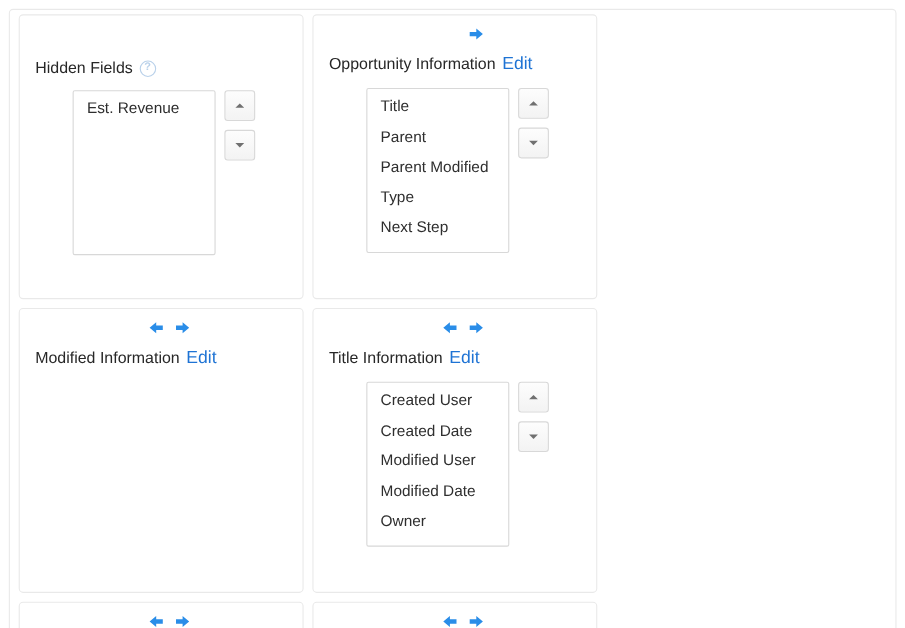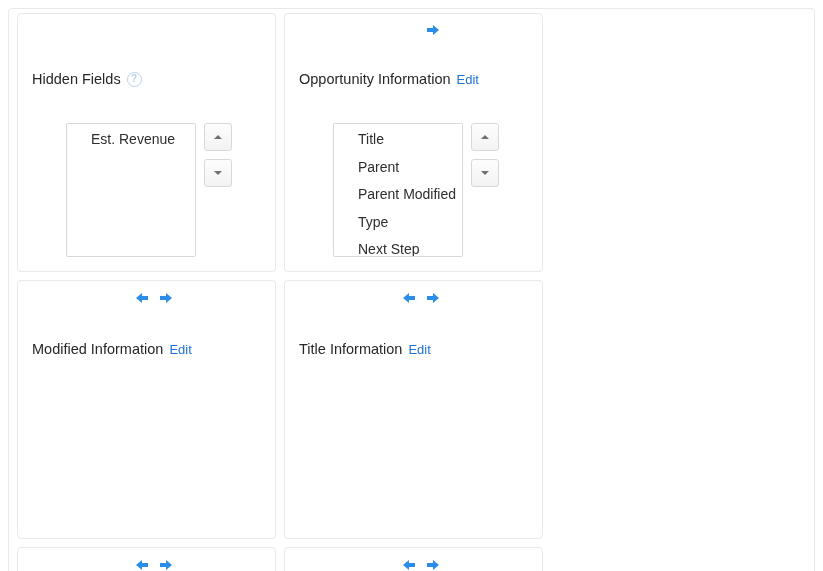--- a/index.html
+++ b/index.html
@@ -24,21 +24,20 @@
   }
   .card {
     border: 1px solid #e9e9e9;
     border-radius: 4px;
     width: 259px;
     height: 259px;
     padding: 8px 14px 14px 14px;
     position: relative;
     display: flex;
     flex-direction: column;
-    gap: 24px;
   }
   .arrows {
     height: 18px;
     display: flex;
     justify-content: center;
     align-items: center;
     gap: 24px;
     margin-bottom: 6px;
   }
   .arrows .spacer { width:14px; height:14px; }
@@ -47,21 +46,21 @@
     align-items: center;
     gap: 6px;
     margin-bottom: 12px;
     margin-top: 4px;
     font-size: 14.5px;
     color: #272727;
   }
   .edit-link {
     color: #1e73d4;
     cursor: pointer;
-    font-size: 13px;
+    font-size: 16px;
     text-align: center;
   }
   .help-icon {
     width: 15px;
     height: 15px;
     border-radius: 50%;
     border: 1.5px solid #b9d1ea;
     color: #b9d1ea;
     font-size: 10px;
     line-height: 12px;
@@ -69,27 +68,27 @@
     font-weight: bold;
     display: inline-block;
   }
   .body {
     display: flex;
     gap: 8px;
     padding: 0 0 0 34px;
   }
   .listbox {
     width: 130px;
-    height: 134px;
+    height: 150px;
     border: 1px solid #d8d8d8;
     border-radius: 2px;
     background: #fff;
     overflow-y: scroll;
     overflow-x: hidden;
-    padding: 2px 16px;
+    padding: 2px 4px;
   }
   .listbox.noscroll { overflow: hidden; }
   .listbox .item {
     font-size: 14px;
     color: #2e2e2e;
     padding: 5px 6px 5px 8px;
     white-space: nowrap;
     cursor: default;
     line-height: 1.25;
   }
@@ -213,20 +212,41 @@
           <span class="arrow-btn">
             <svg width="14" height="14" viewBox="0 0 14 14">
               <path d="M1 5 H7 V2 L13 7 L7 12 V9 H1 Z" fill="#2a8de8"></path>
             </svg>
           </span>
         </div>
         <div class="title-row">
           <span>Title Information</span>
           <span class="edit-link">Edit</span>
         </div>
+        <div class="body">
+          <div class="listbox">
+            <div class="item">Created User</div>
+            <div class="item">Created Date</div>
+            <div class="item">Modified User</div>
+            <div class="item">Modified Date</div>
+            <div class="item">Owner</div>
+          </div>
+          <div class="btn-col">
+            <div class="sqbtn">
+              <svg width="10" height="10" viewBox="0 0 10 10">
+                <path d="M1 7 L5 3 L9 7 Z" fill="#707070"></path>
+              </svg>
+            </div>
+            <div class="sqbtn">
+              <svg width="10" height="10" viewBox="0 0 10 10">
+                <path d="M1 3 L5 7 L9 3 Z" fill="#707070"></path>
+              </svg>
+            </div>
+          </div>
+        </div>
       </div>
       <div class="card">
         <div class="arrows">
           <span class="arrow-btn">
             <svg width="14" height="14" viewBox="0 0 14 14" transform="scale(-1,1) translate(-14,0)">
               <path d="M1 5 H7 V2 L13 7 L7 12 V9 H1 Z" fill="#2a8de8"></path>
             </svg>
           </span>
           <span class="arrow-btn">
             <svg width="14" height="14" viewBox="0 0 14 14">

